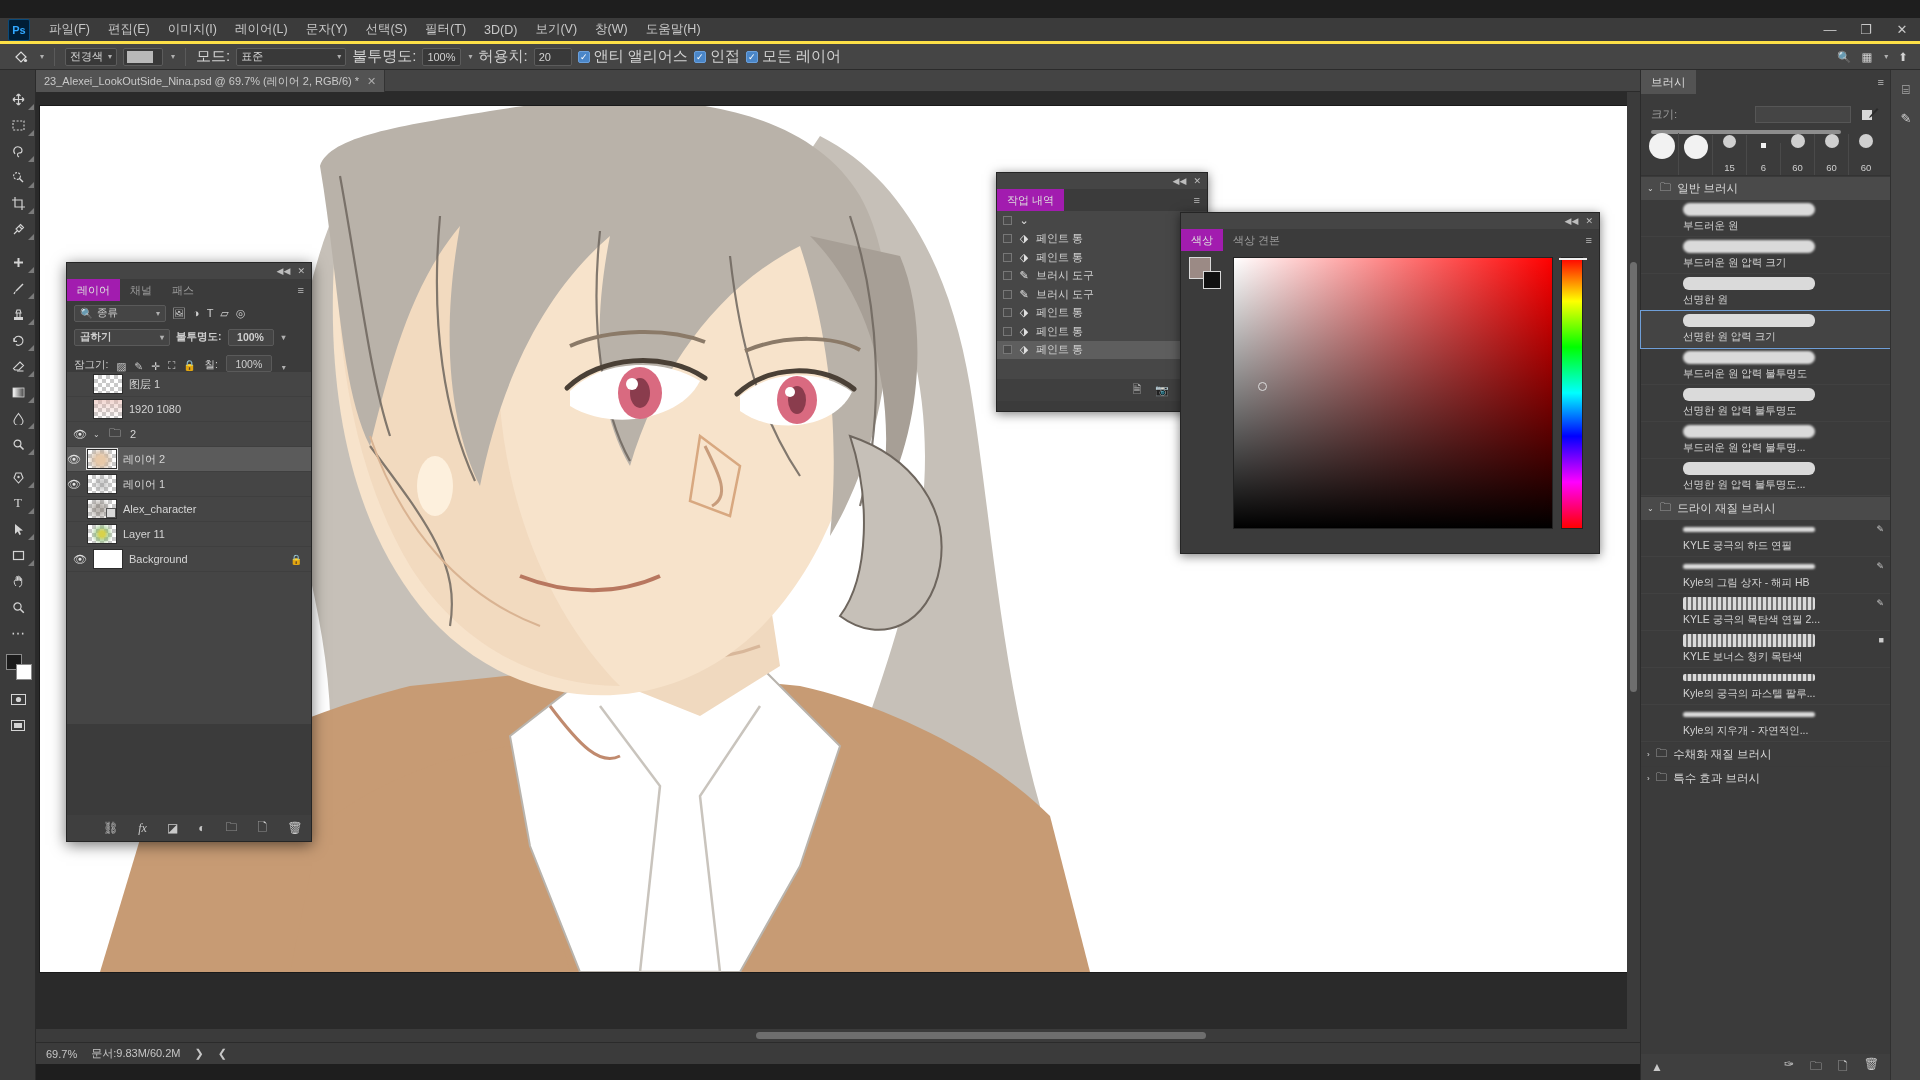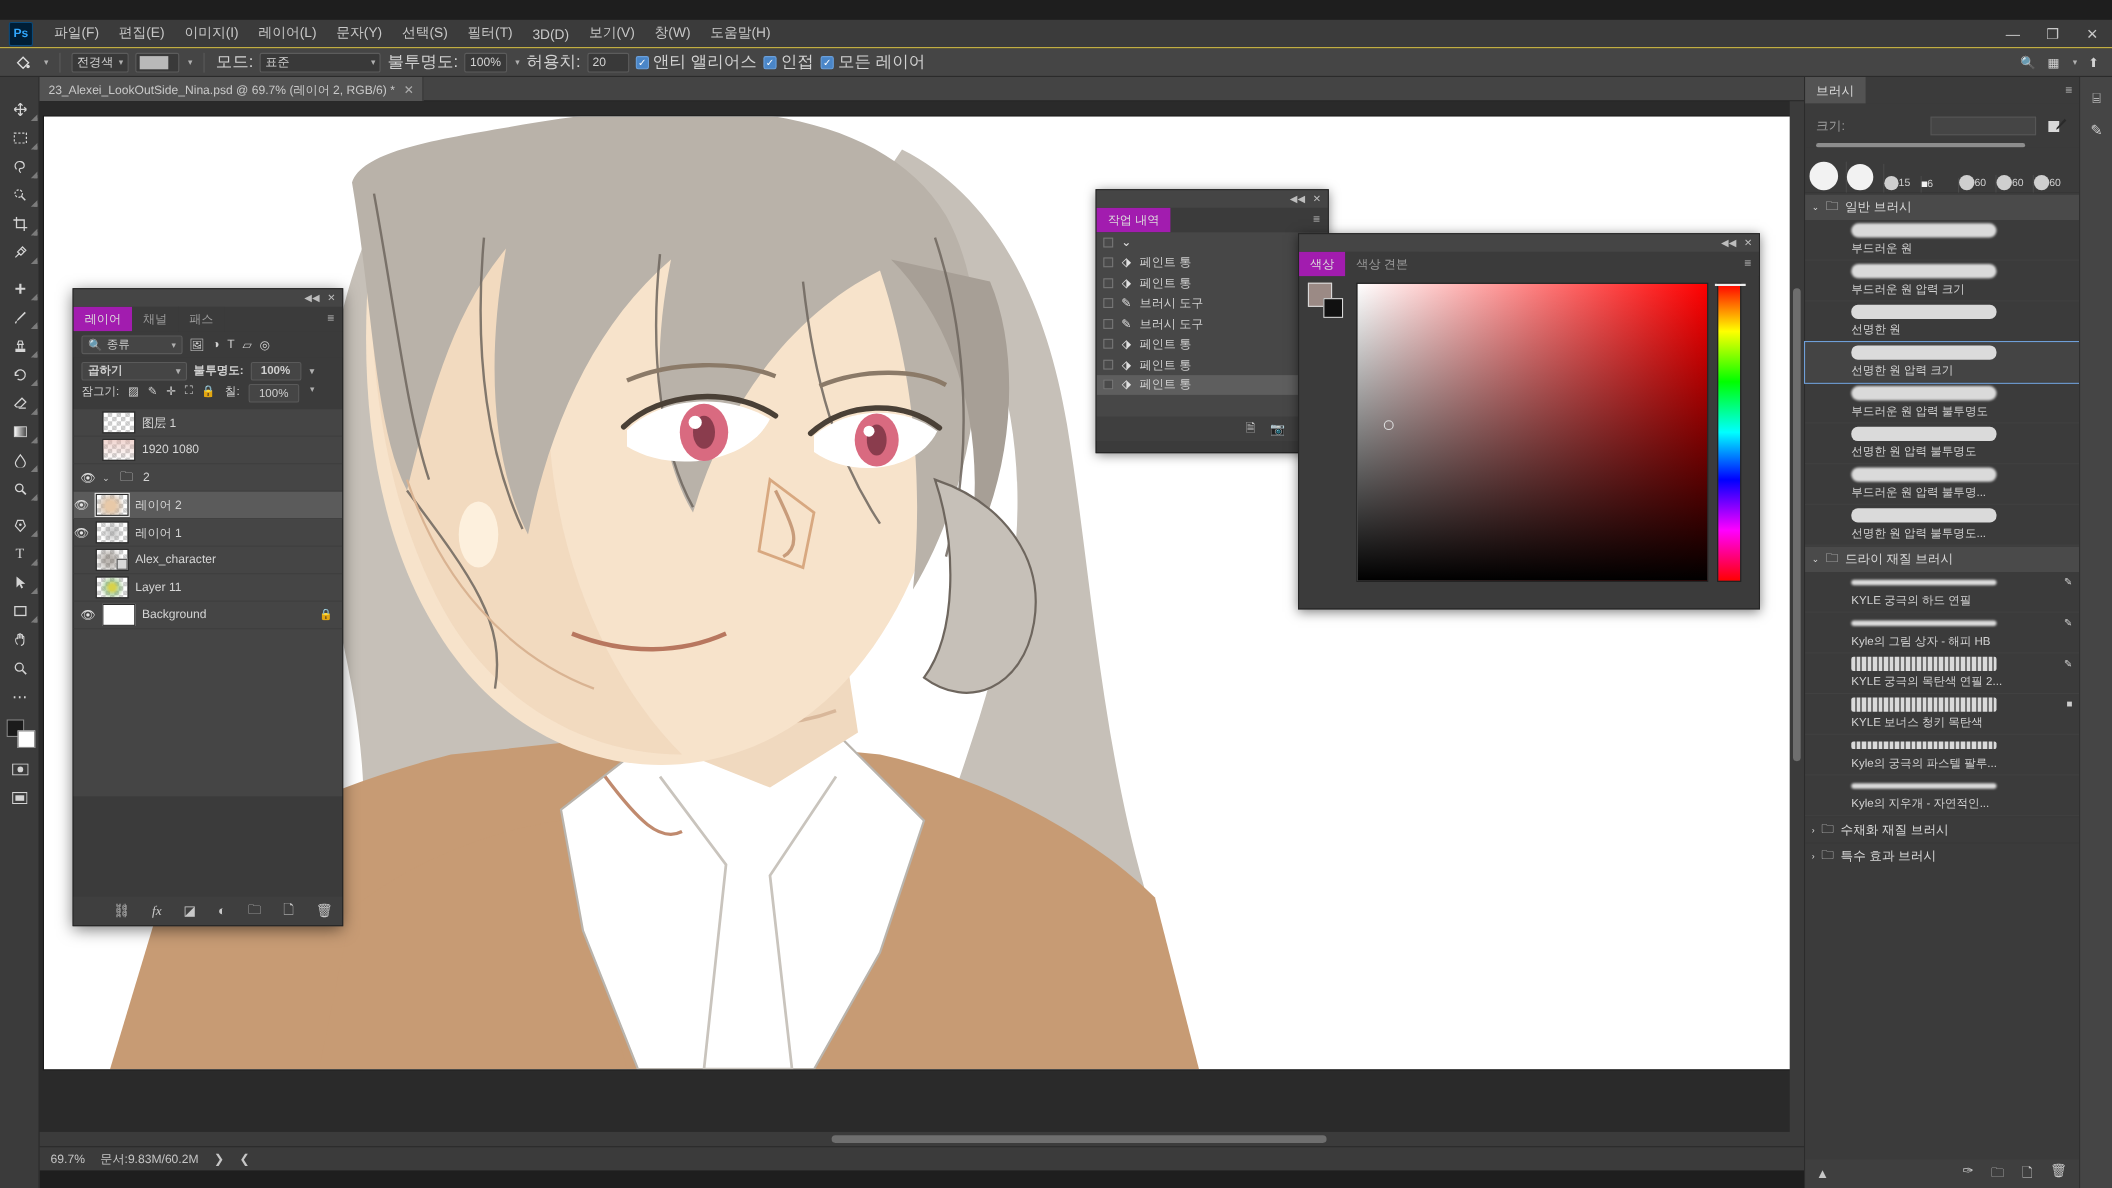--- a/index.html
+++ b/index.html
@@ -9,21 +9,21 @@
     font-family: "Liberation Sans", sans-serif;
     overflow: hidden;
     -webkit-font-smoothing: antialiased;
   }
   #app { position: relative; width: 1920px; height: 1080px; background: #1e1e1e; }
 
   
   .menubar {
     position: absolute; left: 0; top: 18px; width: 1920px; height: 26px;
     background: #3b3b3b; display: flex; align-items: center;
-    border-bottom: 1px solid #fde047;
+    border-bottom: 3px solid #fde047;
   }
   .ps-logo {
     width: 22px; height: 22px; margin: 0 10px 0 8px; background: #001e36;
     color: #31a8ff; font-size: 11px; font-weight: bold; border-radius: 2px;
     display: flex; align-items: center; justify-content: center;
     border: 1px solid #0a4a7a;
   }
   .menu-item {
     color: #c8c8c8; font-size: 12.5px; padding: 4px 9px; white-space: nowrap;
     cursor: default;
@@ -190,21 +190,21 @@
     background:#454545; border:1px solid #5a5a5a; border-radius:2px; height:17px;
     display:flex; align-items:center; padding:0 5px; width:96px;
     color:#cfcfcf; font-size:10.5px; justify-content:space-between;
   }
   .op-label { color:#cfcfcf; font-size:10.5px; white-space:nowrap; }
   .op-value {
     background:#454545; border:1px solid #5a5a5a; border-radius:2px; height:17px; width:46px;
     display:flex; align-items:center; justify-content:center; color:#cfcfcf; font-size:10.5px;
   }
   .lay-lock {
-    height:23px; display:flex; align-items:flex-start; gap:8px; padding:0 7px;
+    height:23px; display:flex; align-items:flex-end; gap:8px; padding:0 7px;
     color:#cfcfcf; font-size:10.5px;
   }
   .layer-list { background:#454545; height:352px; }
   .layer-row {
     height:25px; display:flex; align-items:center; gap:6px; padding-left:6px;
     color:#d5d5d5; font-size:11px; border-bottom:1px solid #3f3f3f;
   }
   .layer-row.selected { background:#5b5b5b; }
   .eye { width:14px; text-align:center; color:#e2e2e2; font-size:11px; }
   .eye.off { color:transparent; }
@@ -244,21 +244,21 @@
   .size-row { height:34px; padding:6px 10px 0 10px; display:flex; align-items:center; gap:8px; }
   .size-label { color:#9d9d9d; font-size:11.5px; }
   .size-field { margin-left:auto; width:96px; height:17px; background:#454545; border:1px solid #565656; }
   .size-btn { width:22px; height:20px; display:flex; align-items:center; justify-content:center; color:#cfcfcf; }
   .size-slider { margin:2px 10px 0 10px; height:4px; background:#8d8d8d; border-radius:2px; width:190px; }
   .preset-strip {
     display:flex; align-items:flex-end; height:42px; padding:4px 4px 0 4px; gap:0; background:#3b3b3b;
     border-bottom:1px solid #333;
   }
   .preset {
-    width:34px; display:flex; flex-direction:row; align-items:center; gap:0;
+    width:34px; display:flex; flex-direction:column; align-items:center; gap:14px;
     border-right:1px solid #4a4a4a; padding-bottom:2px;
   }
   .preset .dot { background:#f2f2f2; border-radius:50%; }
   .preset .n { color:#cfcfcf; font-size:9.5px; }
   .bp-group {
     height:24px; background:#4a4a4a; display:flex; align-items:center; gap:6px;
     padding-left:6px; color:#dadada; font-size:11.5px; border-top:1px solid #3a3a3a;
   }
   .bp-item {
     height:37px; position:relative; display:flex; flex-direction:column; justify-content:center;

